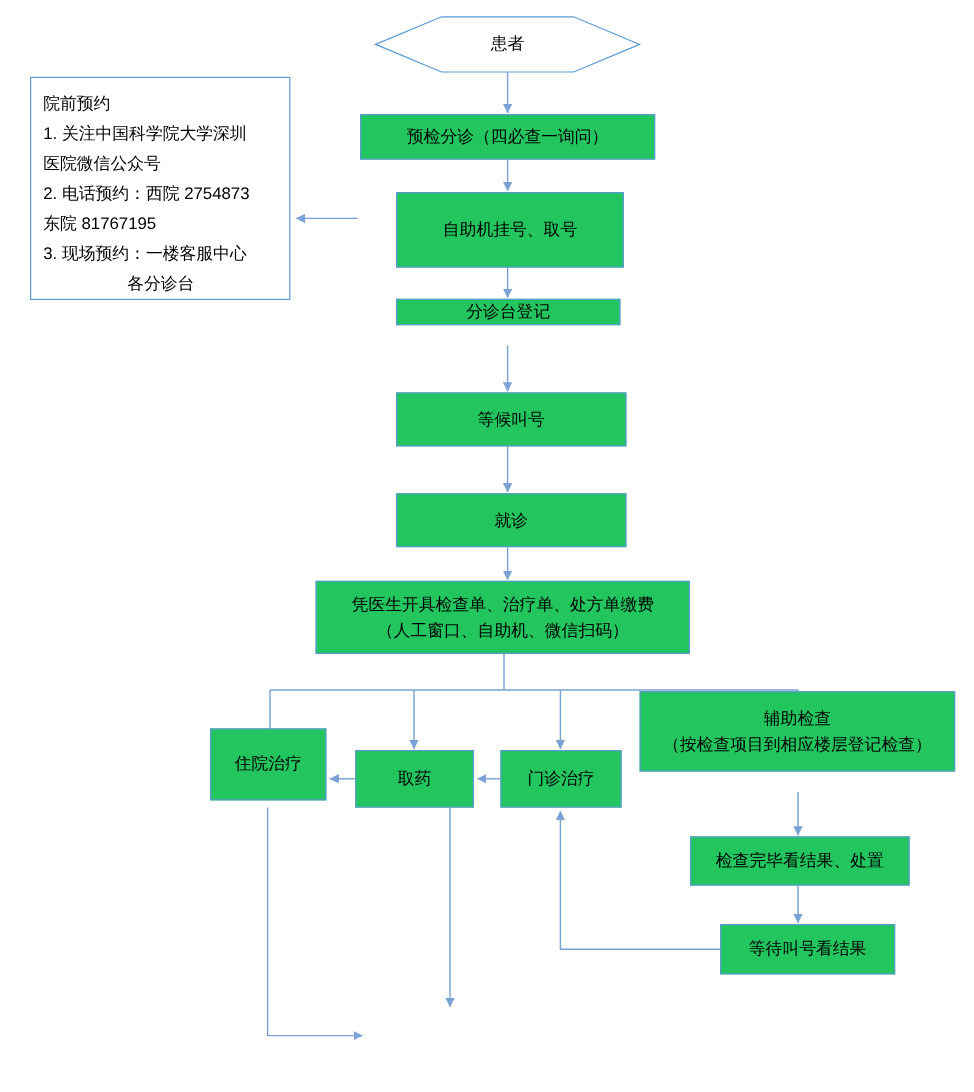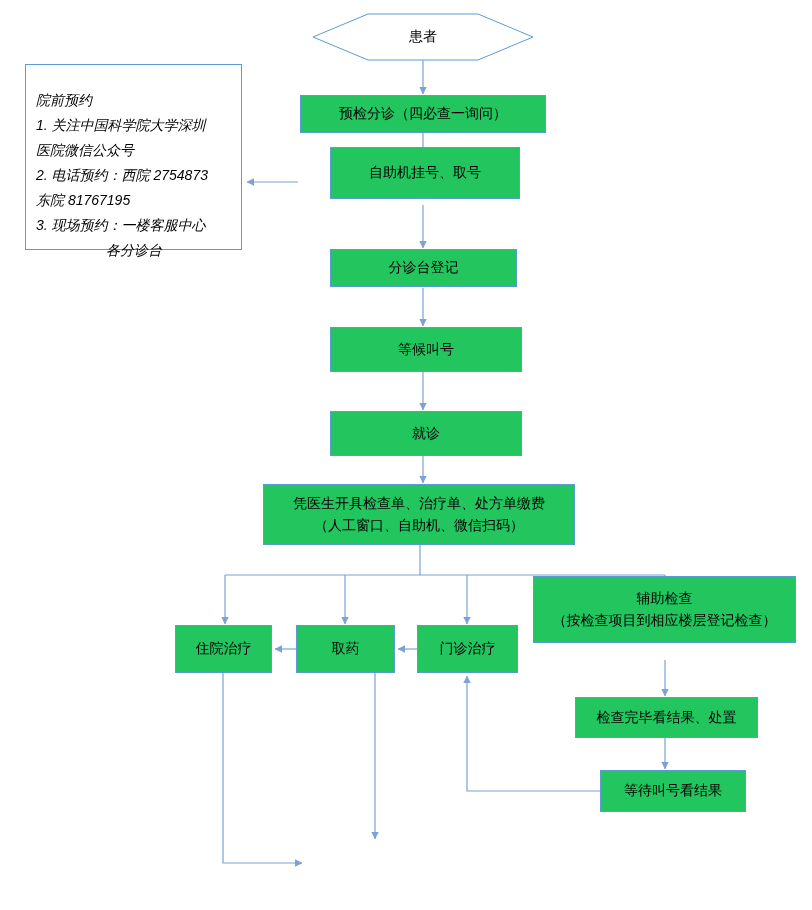--- a/index.html
+++ b/index.html
@@ -10,31 +10,31 @@
   svg.wires line, svg.wires polyline{stroke:var(--line);stroke-width:1.2;fill:none;}
   #arrowhead path{fill:var(--line);}
   .hexshape{fill:#fff;stroke:var(--border);stroke-width:1;}
   .box{position:absolute;box-sizing:border-box;border:1px solid var(--border);background:#22c55e;
        display:flex;align-items:center;justify-content:center;text-align:center;
        font-size:14px;line-height:1.55;}
   .plain{border:none;background:transparent;}
   .pre{white-space:pre-line;}
   .stadium{border-radius:23px;}
   .note{position:absolute;box-sizing:border-box;border:1px solid var(--border);background:#fff;
-        font-size:14px;line-height:25px;padding:23px 10px;white-space:pre-line;text-align:left;font-style:italic;}
+        font-size:14px;line-height:25px;padding:9px 10px;white-space:pre-line;text-align:left;}
   
   .p-patient{left:313px;top:14px;width:220px;height:46px;}
   .p-triage{left:300px;top:95px;width:246px;height:38px;}
-  .p-self{left:330px;top:147px;width:190px;height:52px;}
+  .p-self{left:330px;top:160px;width:190px;height:63px;}
   .p-note{left:25px;top:64px;width:217px;height:186px;}
-  .p-register{left:330px;top:249px;width:187px;height:38px;}
+  .p-register{left:330px;top:249px;width:187px;height:22px;}
   .p-wait{left:330px;top:327px;width:192px;height:45px;}
   .p-visit{left:330px;top:411px;width:192px;height:45px;}
   .p-pay{left:263px;top:484px;width:312px;height:61px;}
-  .p-hosp{left:175px;top:625px;width:97px;height:48px;}
+  .p-hosp{left:175px;top:607px;width:97px;height:60px;}
   .p-pharm{left:296px;top:625px;width:99px;height:48px;}
   .p-outp{left:417px;top:625px;width:101px;height:48px;}
   .p-aux{left:533px;top:576px;width:263px;height:67px;}
   .p-examres{left:575px;top:697px;width:183px;height:41px;}
   .p-waitres{left:600px;top:770px;width:146px;height:42px;}
   .p-leave{left:305px;top:840px;width:205px;height:46px;}
 </style>
 </head>
 <body>
 

